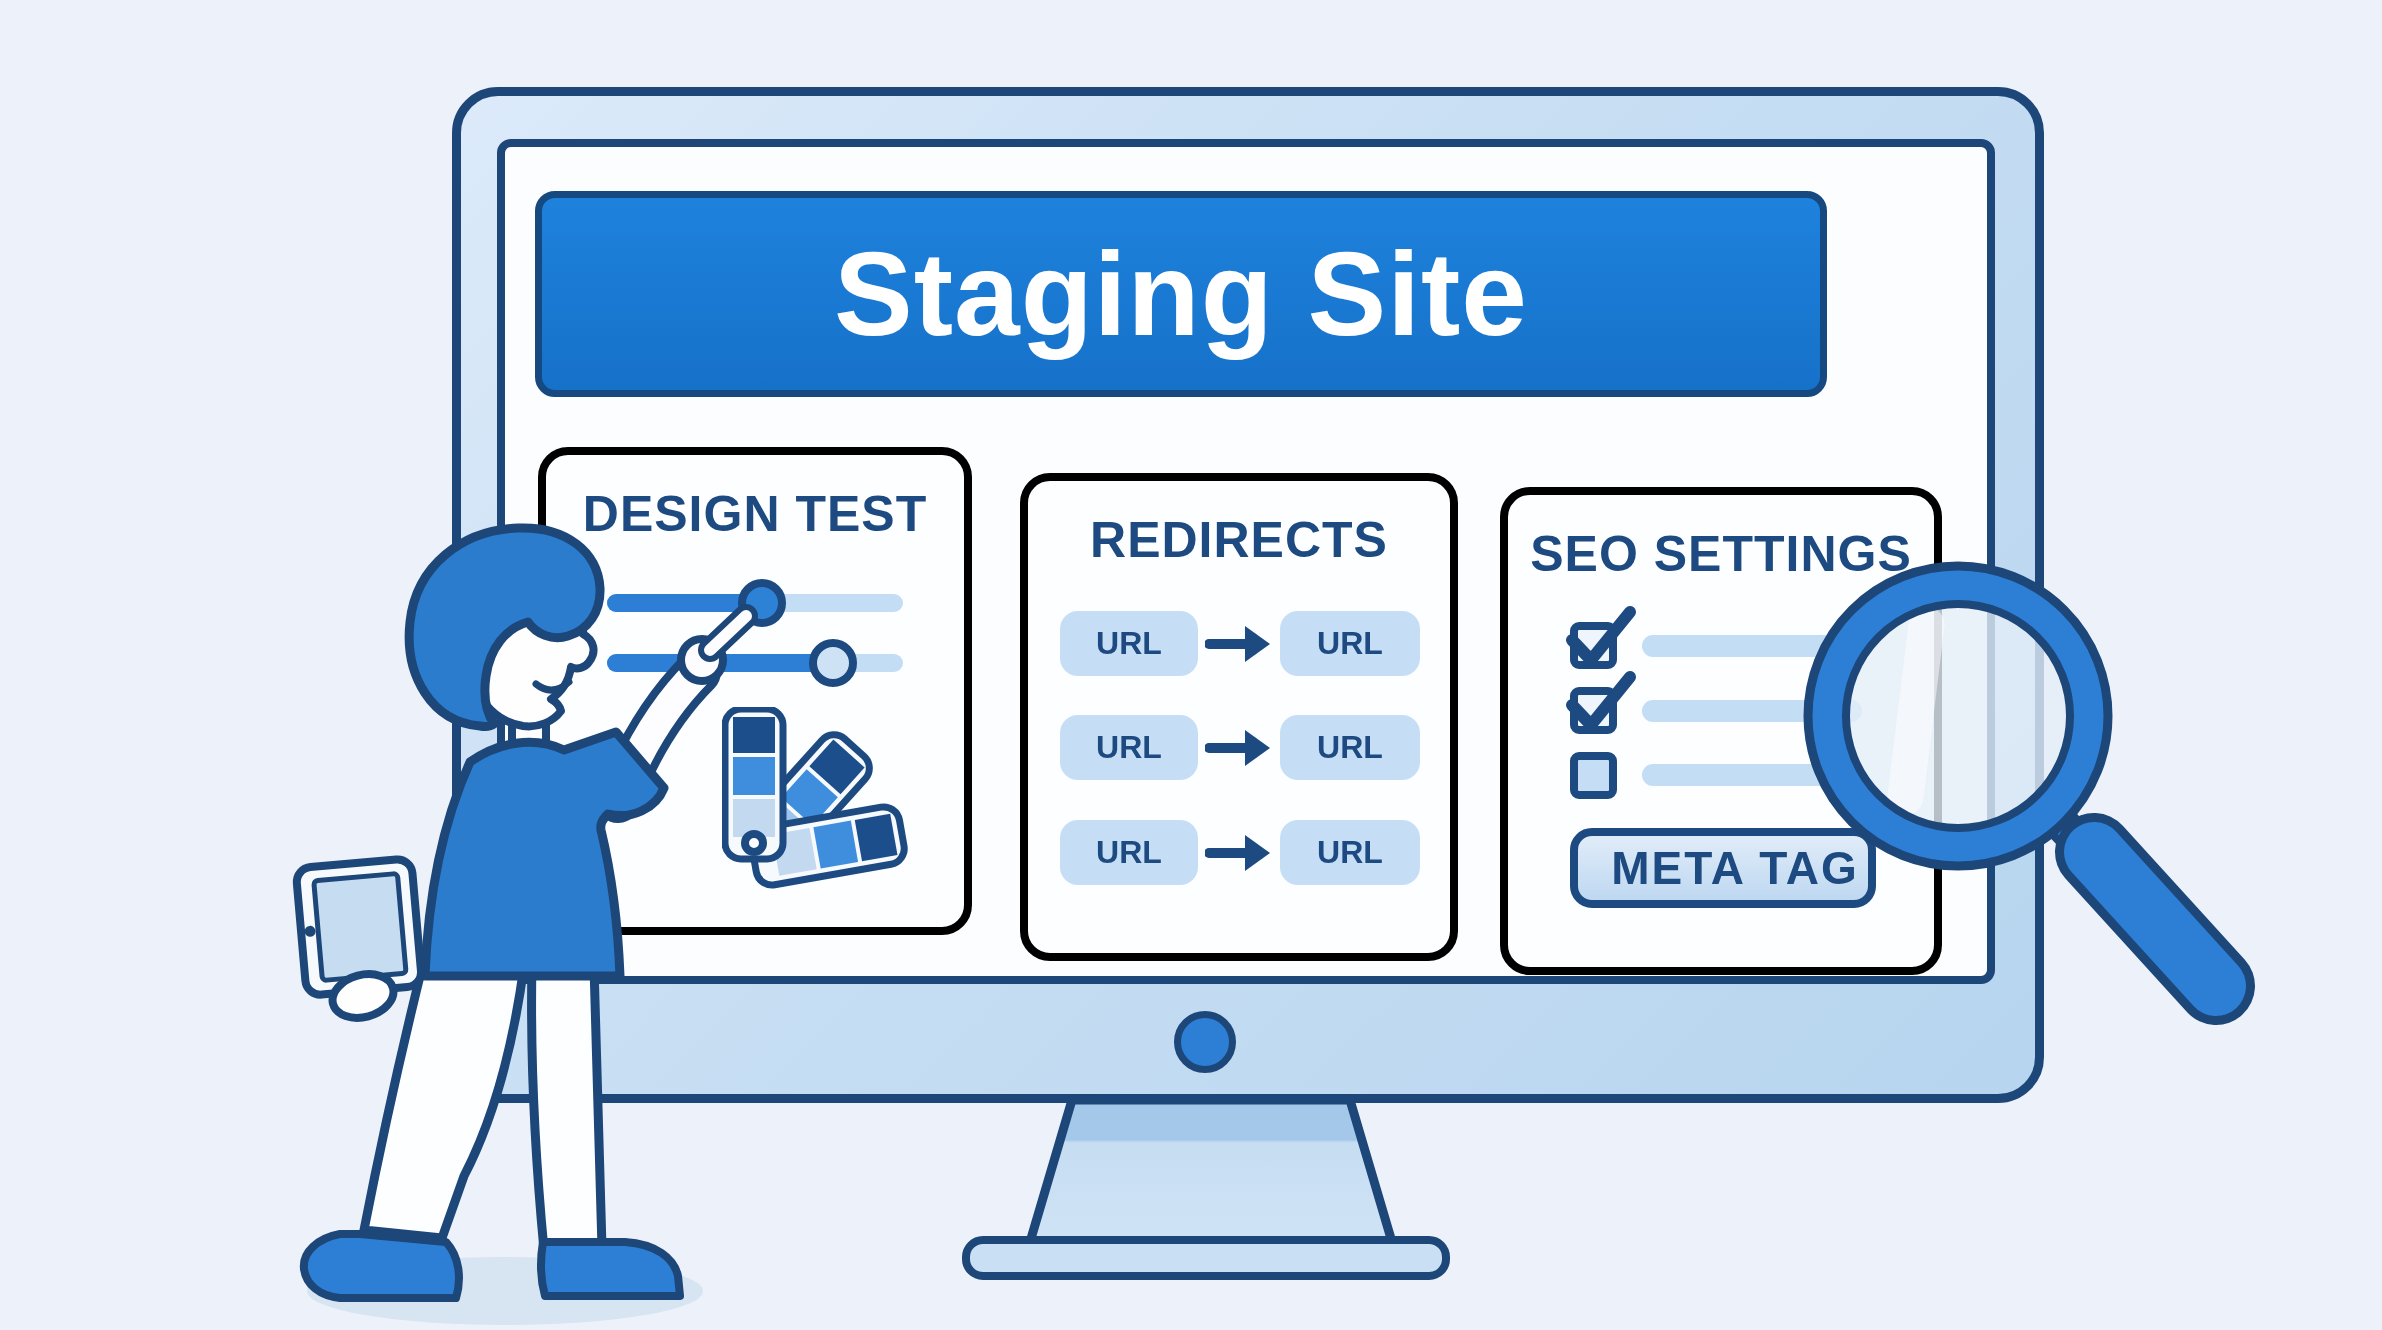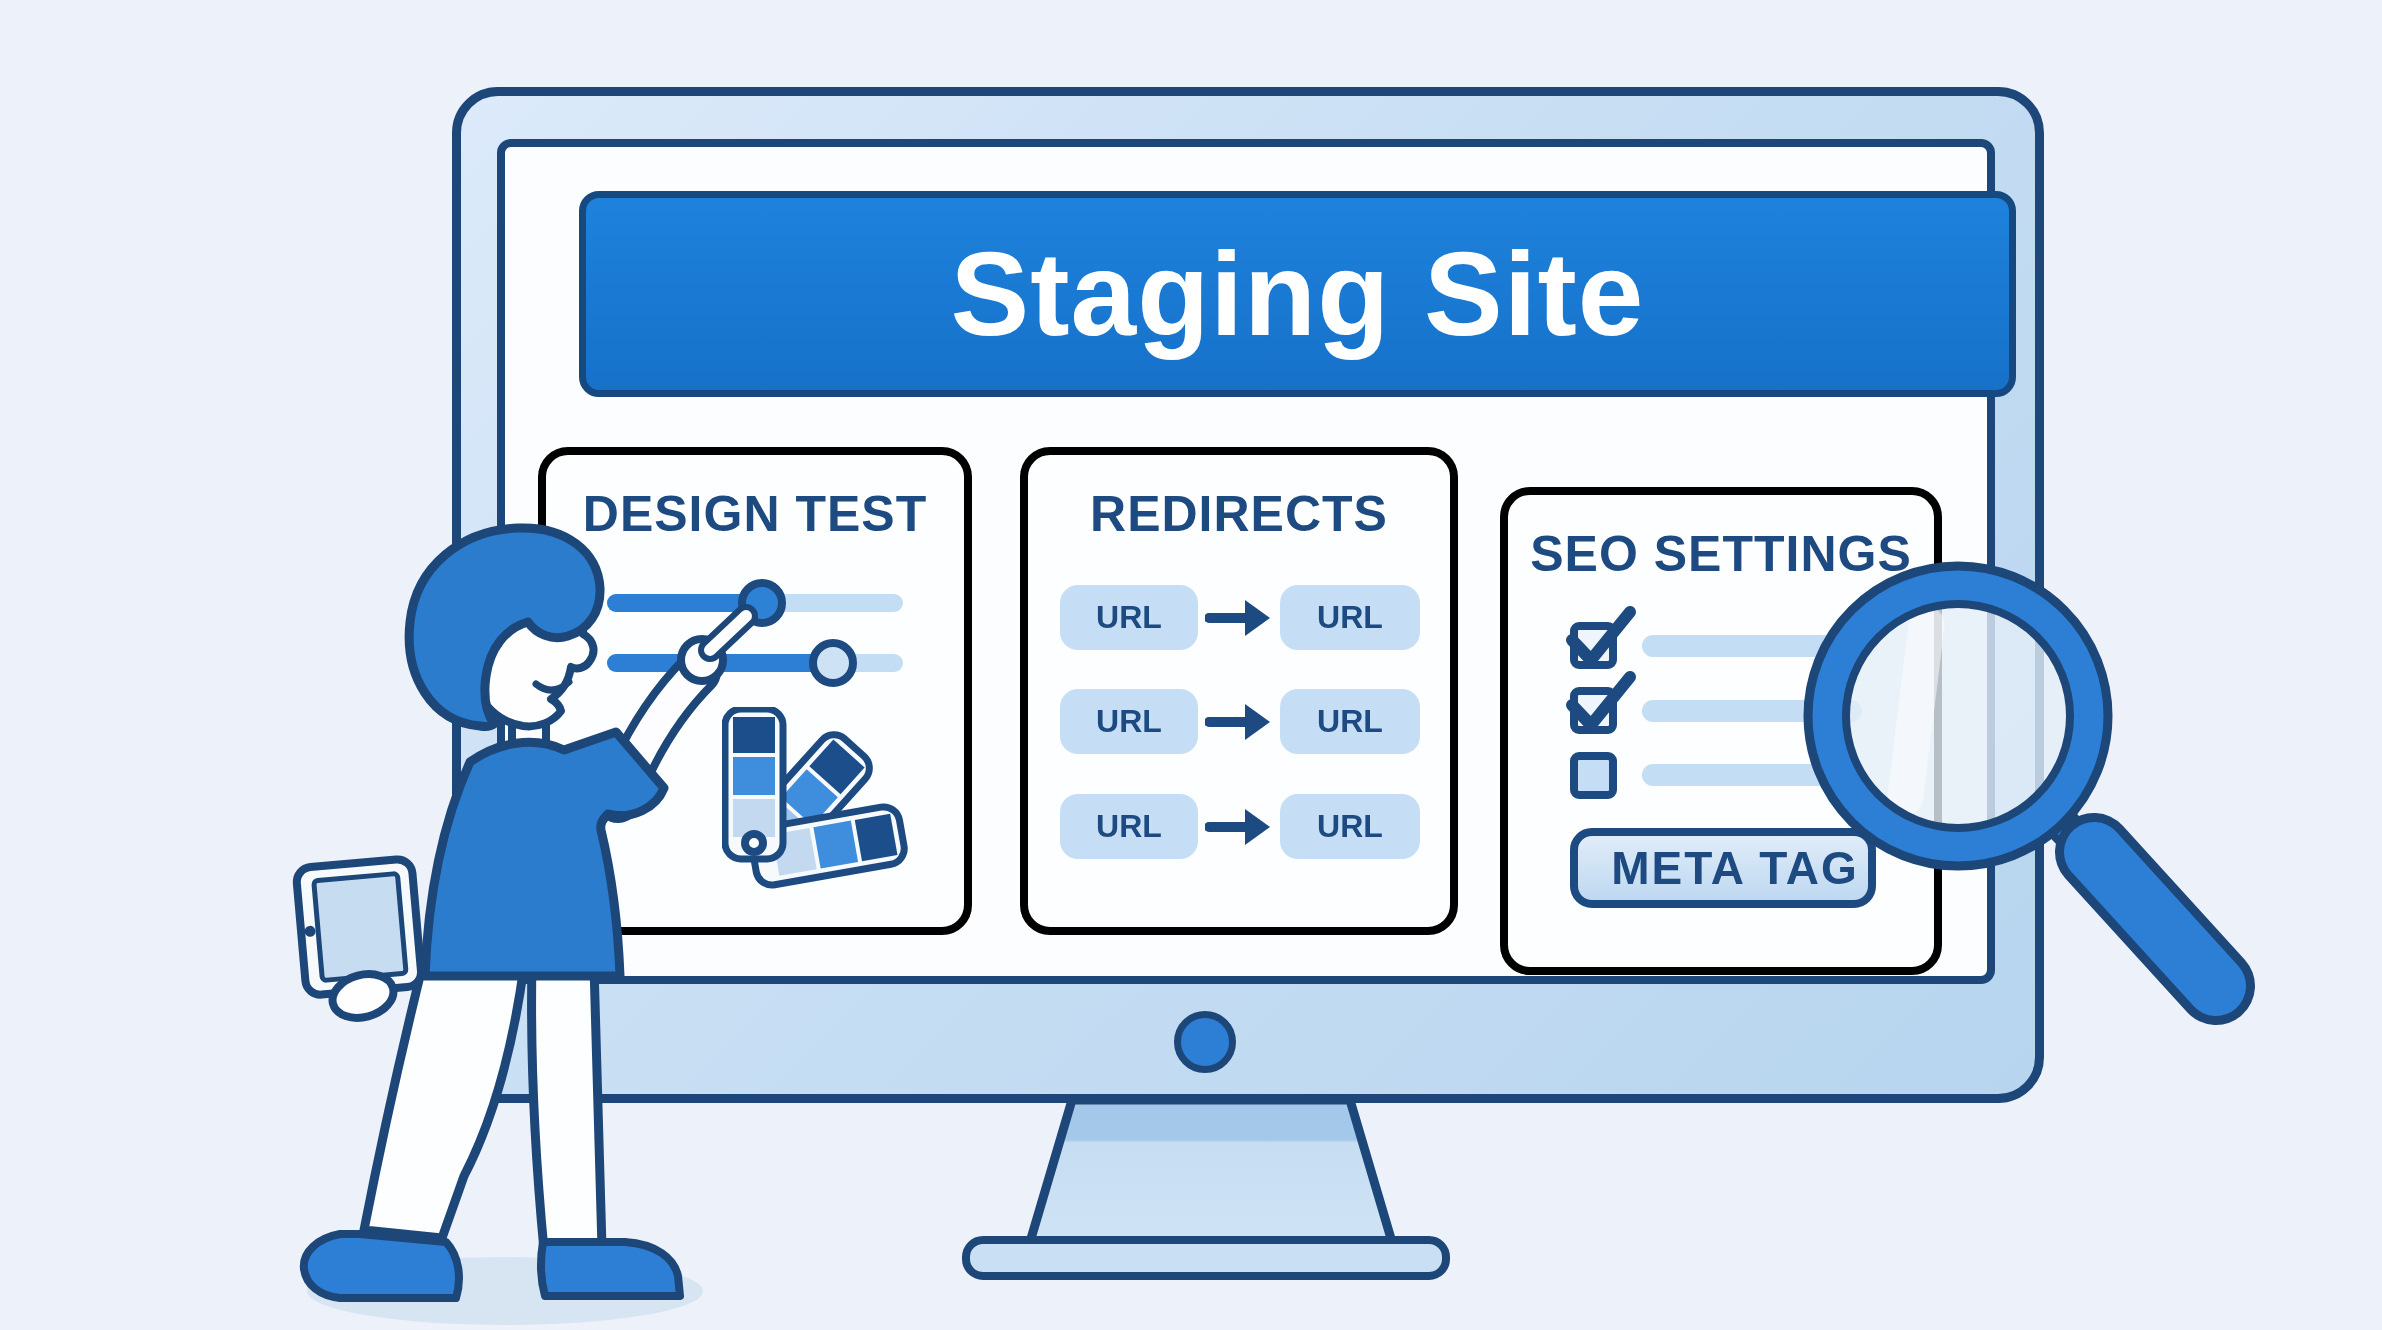--- a/index.html
+++ b/index.html
@@ -21,37 +21,37 @@
     position:absolute;left:497px;top:139px;width:1498px;height:845px;
     border:8px solid #1d4679;border-radius:14px;background:#fcfdff;z-index:2;
   }
   .chin-dot{
     position:absolute;left:1174px;top:1011px;width:62px;height:62px;
     border:7px solid #1d4679;border-radius:50%;background:#2c7fd4;z-index:2;
   }
   .stand-svg{position:absolute;left:0;top:0;width:2382px;height:1330px;z-index:1;pointer-events:none;}
   
   .banner{
-    position:absolute;left:535px;top:191px;width:1437px;height:206px;
+    position:absolute;left:535px;top:191px;width:1292px;height:206px;
     background:linear-gradient(180deg,#1e82dc,#1671c9);
     border:7px solid #15497f;border-radius:20px;
-    display:flex;align-items:center;justify-content:center;z-index:3;margin-left:44px;
+    display:flex;align-items:center;justify-content:center;z-index:3;
   }
   .banner span{font-size:118px;font-weight:700;color:#ffffff;letter-spacing:1px;}
   
   .panel{
     position:absolute;top:447px;height:488px;background:#fdfeff;
     border:8px solid #000000;border-radius:30px;z-index:3;
   }
   .panel h2{
     position:absolute;left:0;top:30px;width:100%;margin:0;text-align:center;
     font-size:50px;font-weight:700;color:#1d4a80;letter-spacing:1px;
   }
   .panel-design{left:538px;width:434px;}
-  .panel-redirects{left:1020px;width:438px;}
+  .panel-redirects{left:1020px;width:438px;margin-top:26px;}
   .panel-seo{left:1500px;width:442px;margin-top:40px;}
   
   .track{position:absolute;left:61px;width:296px;height:18px;border-radius:9px;background:#c3ddf4;}
   .t1{top:139px;} .t2{top:199px;}
   .fill{position:absolute;left:0;top:0;height:18px;border-radius:9px;background:#2c7fd4;}
   .f1{width:165px;} .f2{width:236px;}
   .knob{position:absolute;width:48px;height:48px;border:8px solid #1d4a80;border-radius:50%;background:#2e82d6;}
   .k1{left:192px;top:124px;}
   .k2{left:263px;top:184px;background:#cde3f5;}
   .fan{position:absolute;left:176px;top:252px;}

